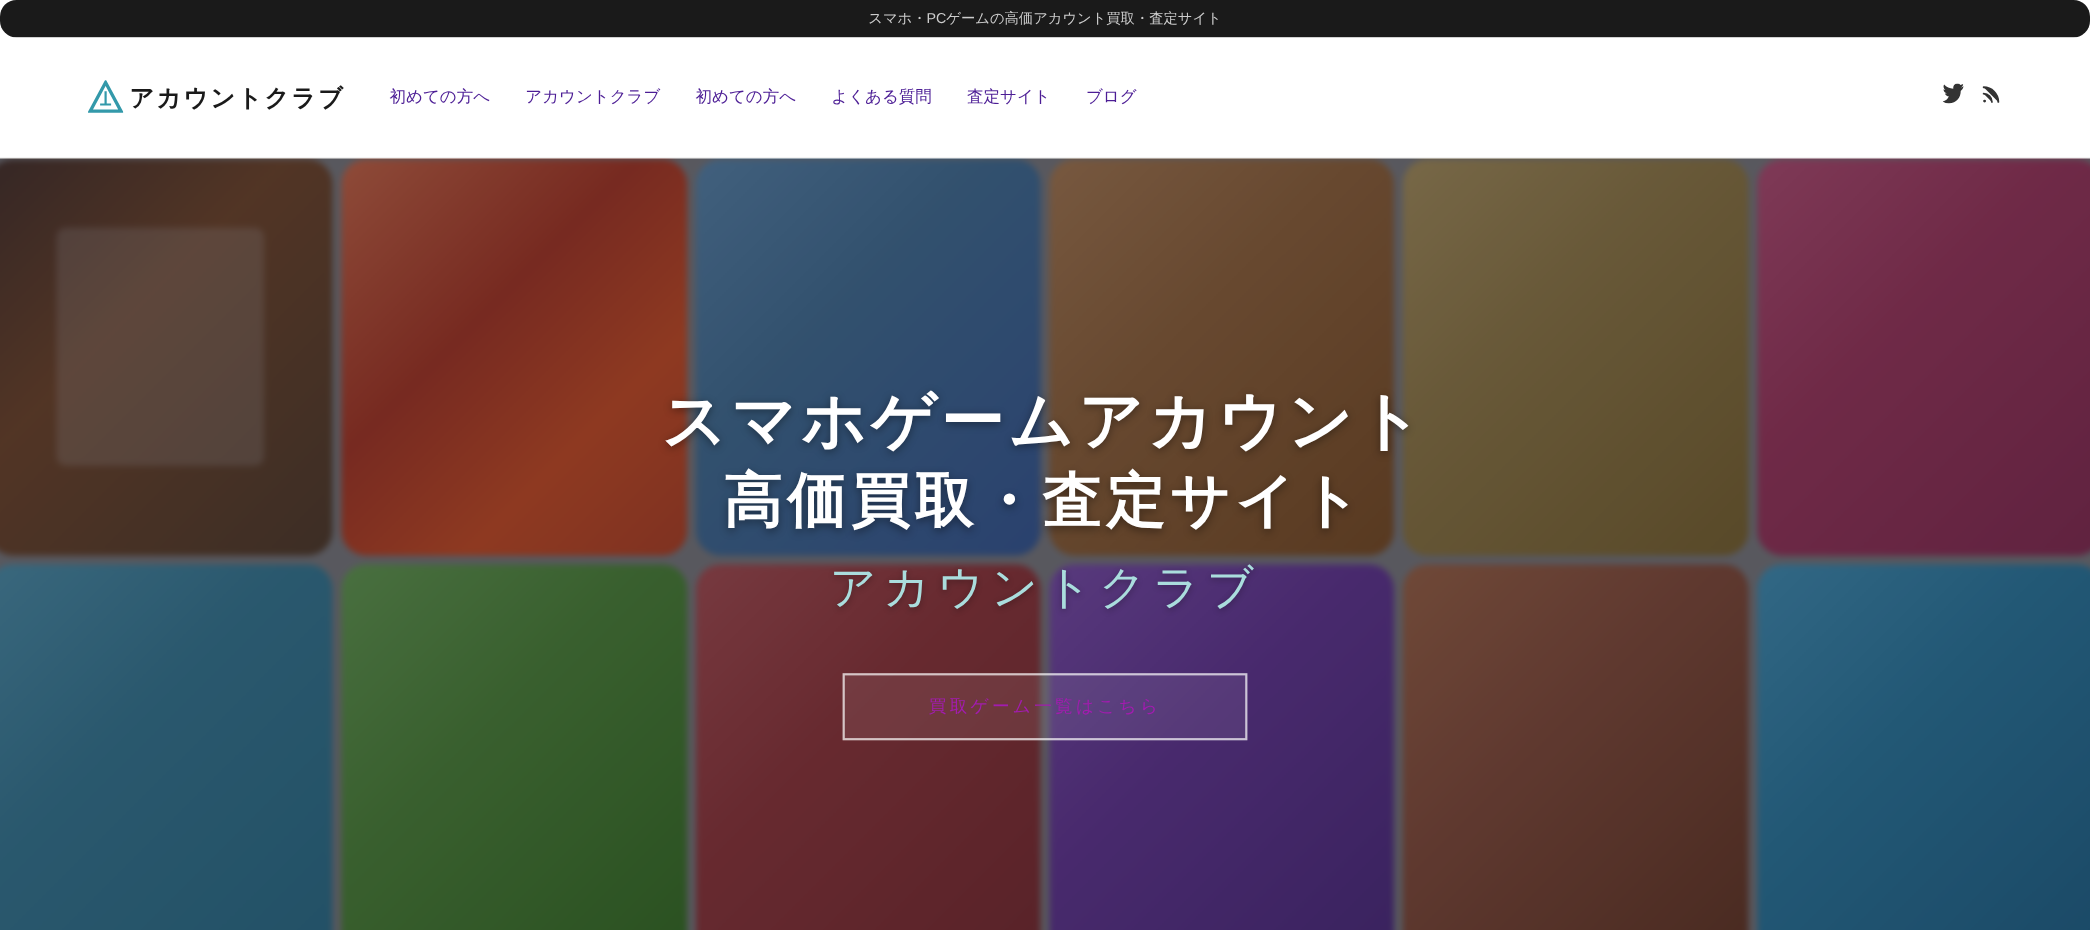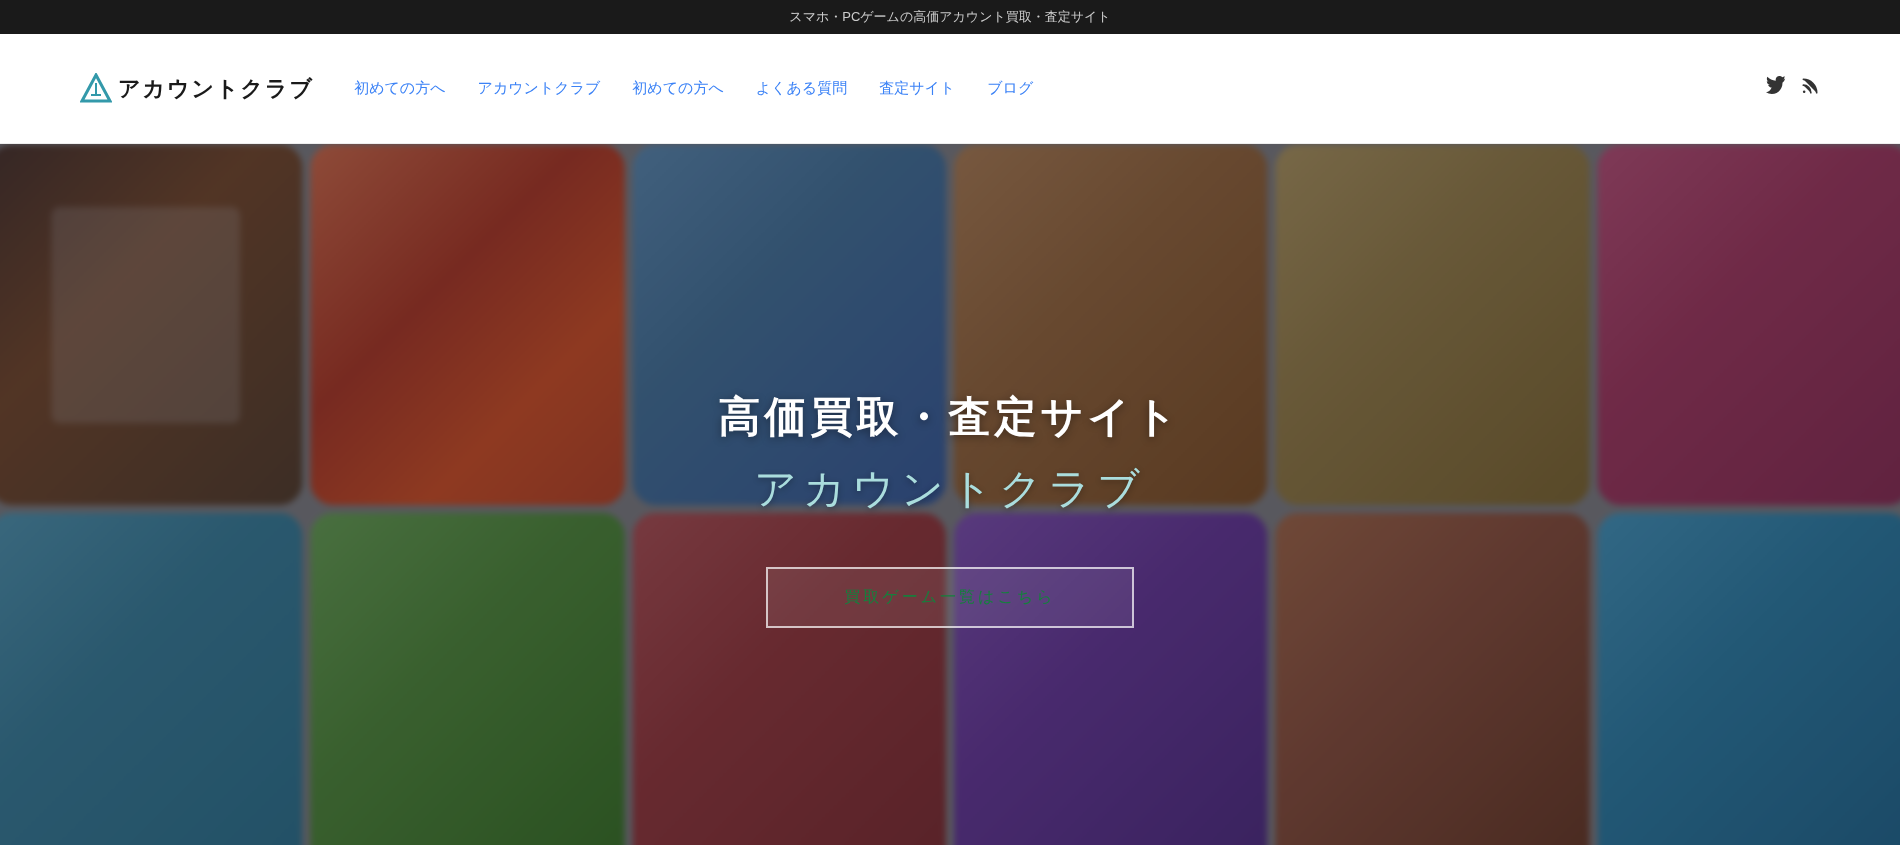--- a/index.html
+++ b/index.html
@@ -15,20 +15,21 @@
       overflow-x: hidden;
     }
 
     
     .top-bar {
       background-color: #1a1a1a;
       color: #cccccc;
       text-align: center;
       padding: 8px 0;
       font-size: 13px;
+      border-radius: 15px;
     }
 
     
     .header {
       background: #ffffff;
       display: flex;
       align-items: center;
       justify-content: space-between;
       padding: 0 80px;
       height: 110px;
@@ -66,21 +67,21 @@
     
     .nav {
       display: flex;
       align-items: center;
       gap: 32px;
       margin-left: 40px;
     }
 
     .nav a {
       text-decoration: none;
-      color: #3b82f6;
+      color: #4c1d95;
       font-size: 15px;
       font-weight: 500;
       white-space: nowrap;
     }
 
     
     .social-icons {
       display: flex;
       gap: 14px;
       align-items: center;
@@ -167,41 +168,41 @@
     .hero-title-line1 {
       font-size: 58px;
       font-weight: bold;
       color: #ffffff;
       line-height: 1.3;
       text-shadow: 0 2px 8px rgba(0,0,0,0.4);
       letter-spacing: 4px;
     }
 
     .hero-title-line2 {
-      font-size: 42px;
+      font-size: 54px;
       font-weight: bold;
       color: #ffffff;
       line-height: 1.3;
       text-shadow: 0 2px 8px rgba(0,0,0,0.4);
       letter-spacing: 4px;
       margin-bottom: 16px;
     }
 
     .hero-subtitle {
       font-size: 42px;
       color: #aadddd;
       letter-spacing: 6px;
       margin-bottom: 50px;
       text-shadow: 0 2px 6px rgba(0,0,0,0.3);
     }
 
     .hero-cta-button {
       display: inline-block;
       border: 2px solid rgba(255,255,255,0.7);
-      color: #15803d;
+      color: #a21caf;
       background: rgba(255,255,255,0.08);
       padding: 18px 76px;
       font-size: 16px;
       letter-spacing: 3px;
       cursor: pointer;
       text-decoration: none;
       transition: background 0.2s;
     }
   </style>
 </head>
@@ -265,17 +266,18 @@
     <div class="game-icon game-icon-8"></div>
     <div class="game-icon game-icon-9"></div>
     <div class="game-icon game-icon-10"></div>
     <div class="game-icon game-icon-11"></div>
     <div class="game-icon game-icon-12"></div>
   </div>
 
   <div class="hero-overlay"></div>
 
   <div class="hero-content">
+    <div class="hero-title-line1">スマホゲームアカウント</div>
     <div class="hero-title-line2">高価買取・査定サイト</div>
     <div class="hero-subtitle">アカウントクラブ</div>
     <a href="#" class="hero-cta-button">買取ゲーム一覧はこちら</a>
   </div>
 </section>
 
 </body></html>

